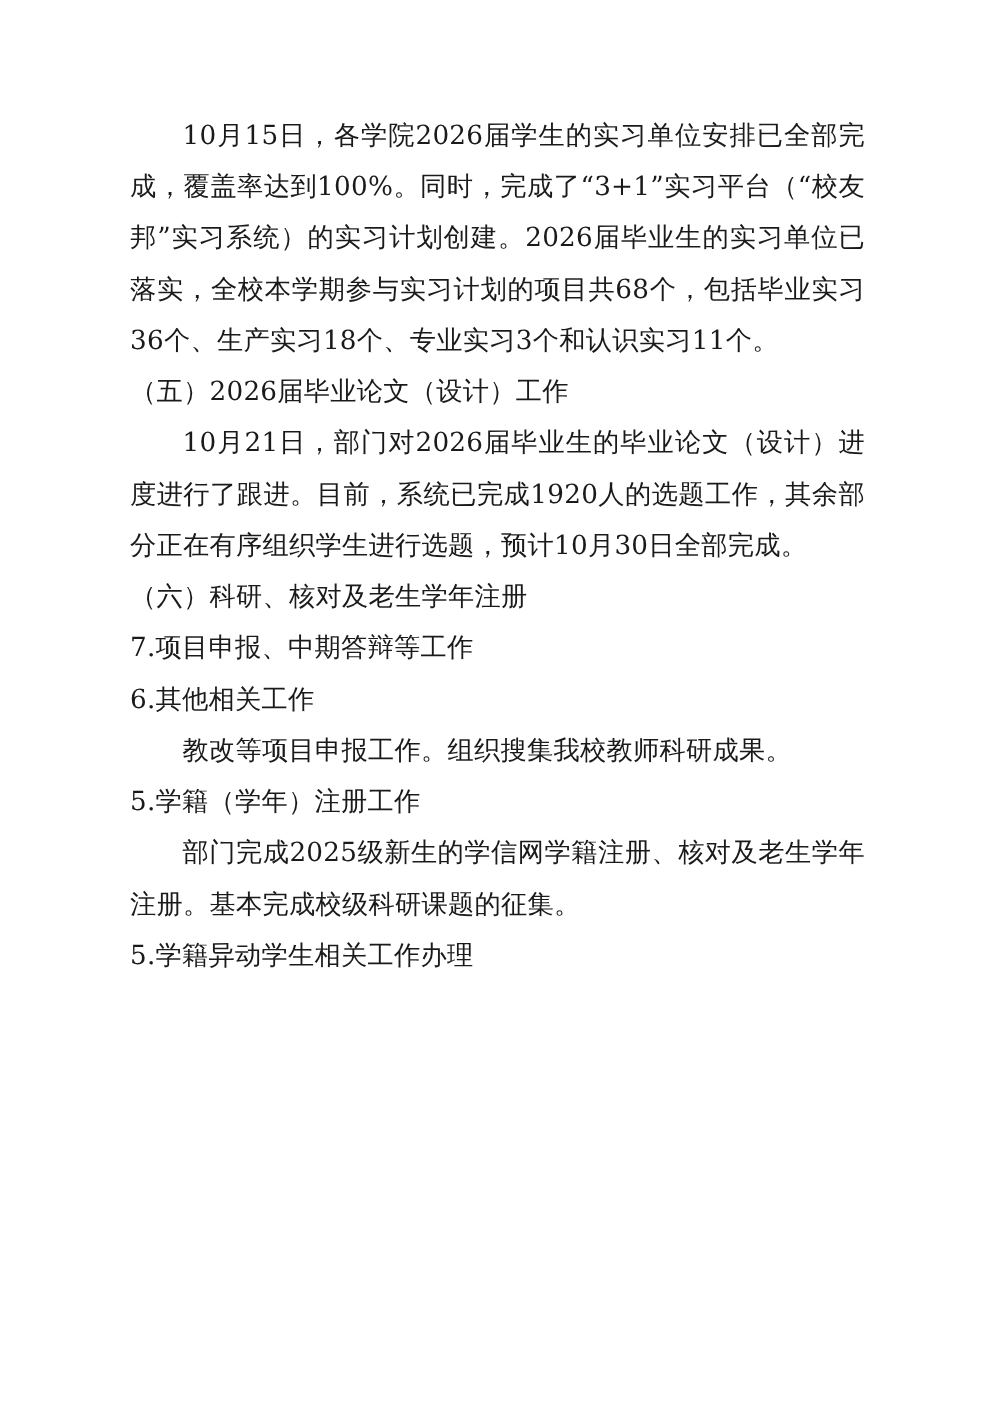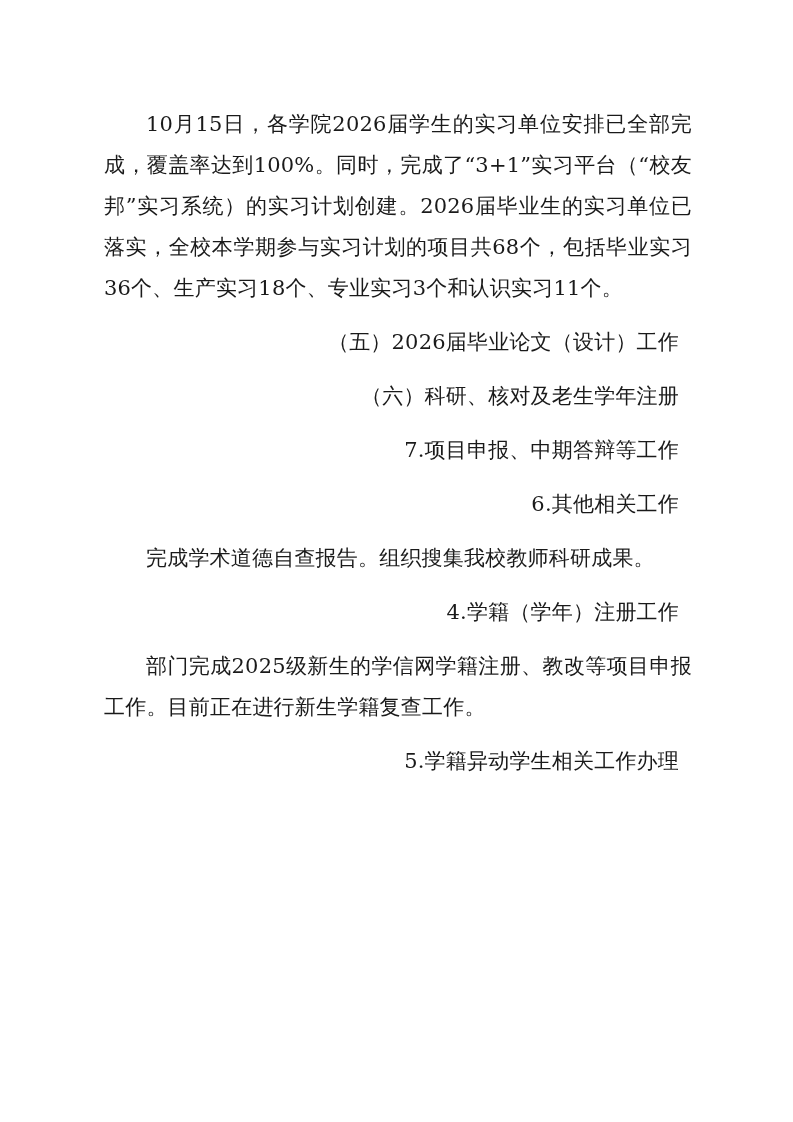--- a/index.html
+++ b/index.html
@@ -11,67 +11,67 @@
     position: relative;
     width: 793px;
     height: 1122px;
     background: #ffffff;
     margin: 0 auto;
     overflow: hidden;
   }
   .content {
     position: absolute;
     left: 104px;
-    top: 104px;
+    top: 88px;
     width: 588px;
   }
   .para {
     font-family: "DejaVu Serif", "Liberation Serif", serif;
     font-size: 21px;
     line-height: 41px;
     color: #1a1a1a;
     text-align: justify;
     text-justify: inter-ideograph;
     margin: 0;
     letter-spacing: 0.2px;
   }
   .indent {
     text-indent: 2em;
   }
   .heading {
     font-family: "DejaVu Serif", "Liberation Serif", serif;
     font-size: 21px;
     line-height: 41px;
     color: #1a1a1a;
-    margin: 13px;
+    margin: 0;
     letter-spacing: 0.2px;
-    text-align: right;
   }
 </style>
 </head>
 <body>
 
 <div class="page">
   <div class="content">
 
     <p class="para indent">10月15日，各学院2026届学生的实习单位安排已全部完成，覆盖率达到100%。同时，完成了“3+1”实习平台（“校友邦”实习系统）的实习计划创建。2026届毕业生的实习单位已落实，全校本学期参与实习计划的项目共68个，包括毕业实习36个、生产实习18个、专业实习3个和认识实习11个。</p>
 
     <p class="heading">（五）2026届毕业论文（设计）工作</p>
 
+    <p class="para indent">10月21日，部门对2026届毕业生的毕业论文（设计）进度进行了跟进。目前，系统已完成1920人的选题工作，其余部分正在有序组织学生进行选题，预计10月30日全部完成。</p>
 
     <p class="heading">（六）科研、核对及老生学年注册</p>
 
     <p class="heading">7.项目申报、中期答辩等工作</p>
 
 
     <p class="heading">6.其他相关工作</p>
 
-    <p class="para indent">完成学术道德自查报告。组织搜集我校教师科研成果。</p>
+    <p class="para indent">教改等项目申报工作。组织搜集我校教师科研成果。</p>
 
 
-    <p class="heading">4.学籍（学年）注册工作</p>
+    <p class="heading">5.学籍（学年）注册工作</p>
 
-    <p class="para indent">部门完成2025级新生的学信网学籍注册、教改等项目申报工作。目前正在进行新生学籍复查工作。</p>
+    <p class="para indent">部门完成2025级新生的学信网学籍注册、核对及老生学年注册。基本完成校级科研课题的征集。</p>
 
     <p class="heading">5.学籍异动学生相关工作办理</p>
 
   </div>
 </div>
 
 </body></html>

